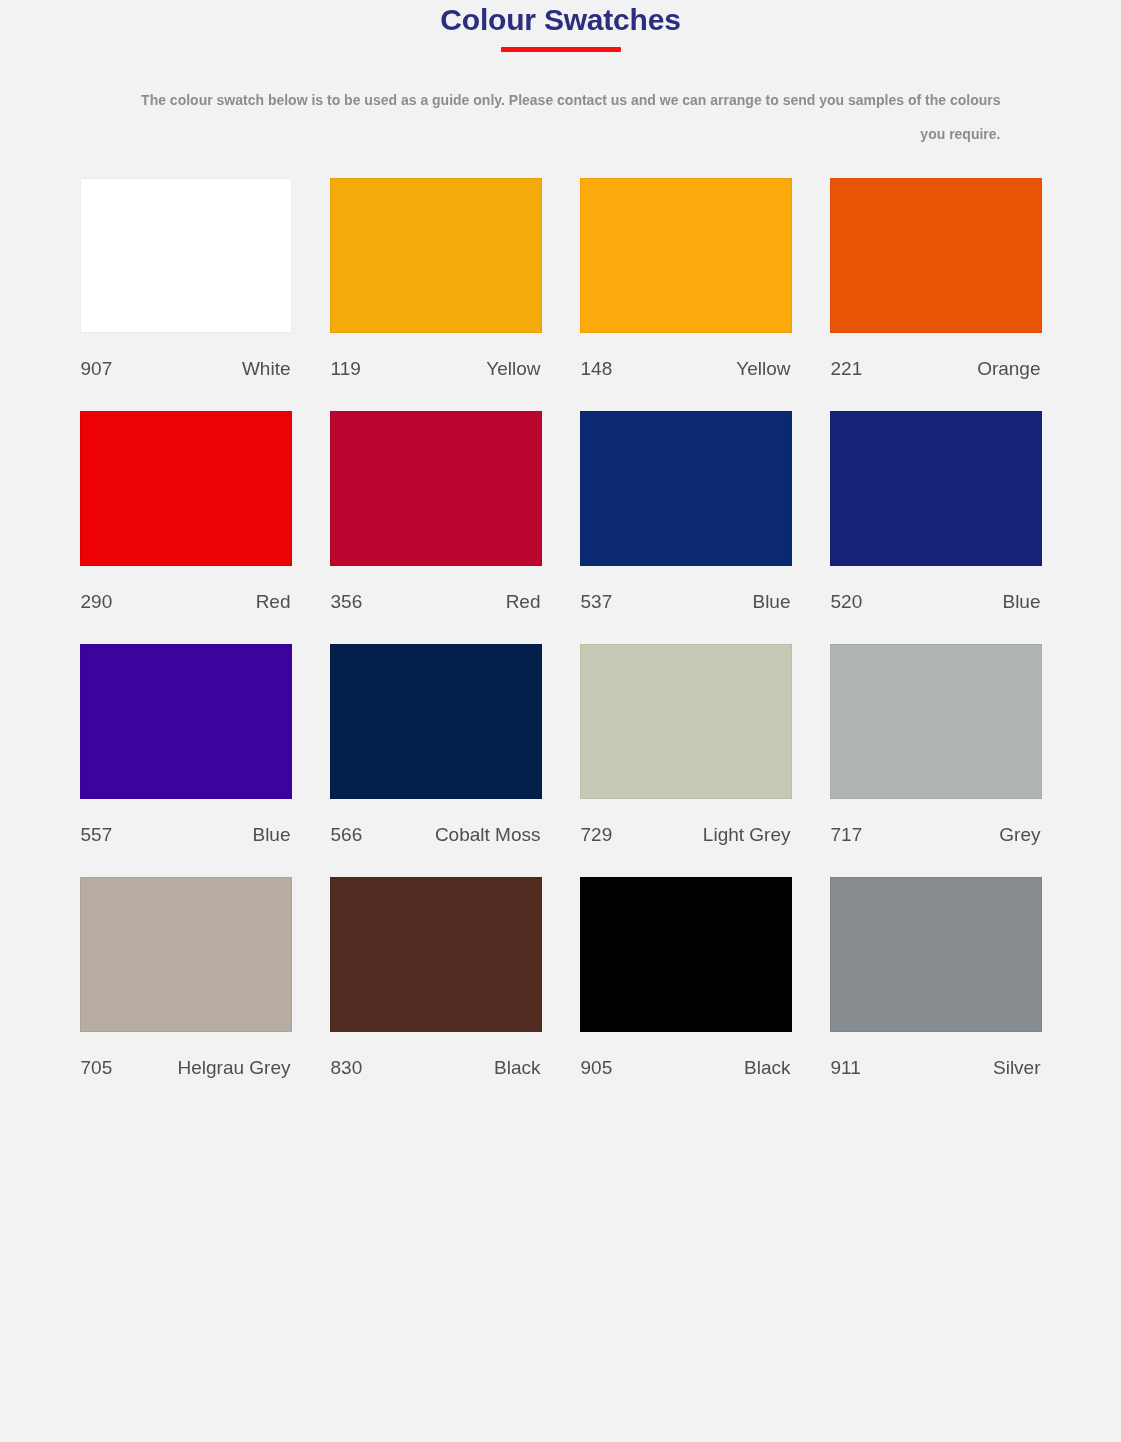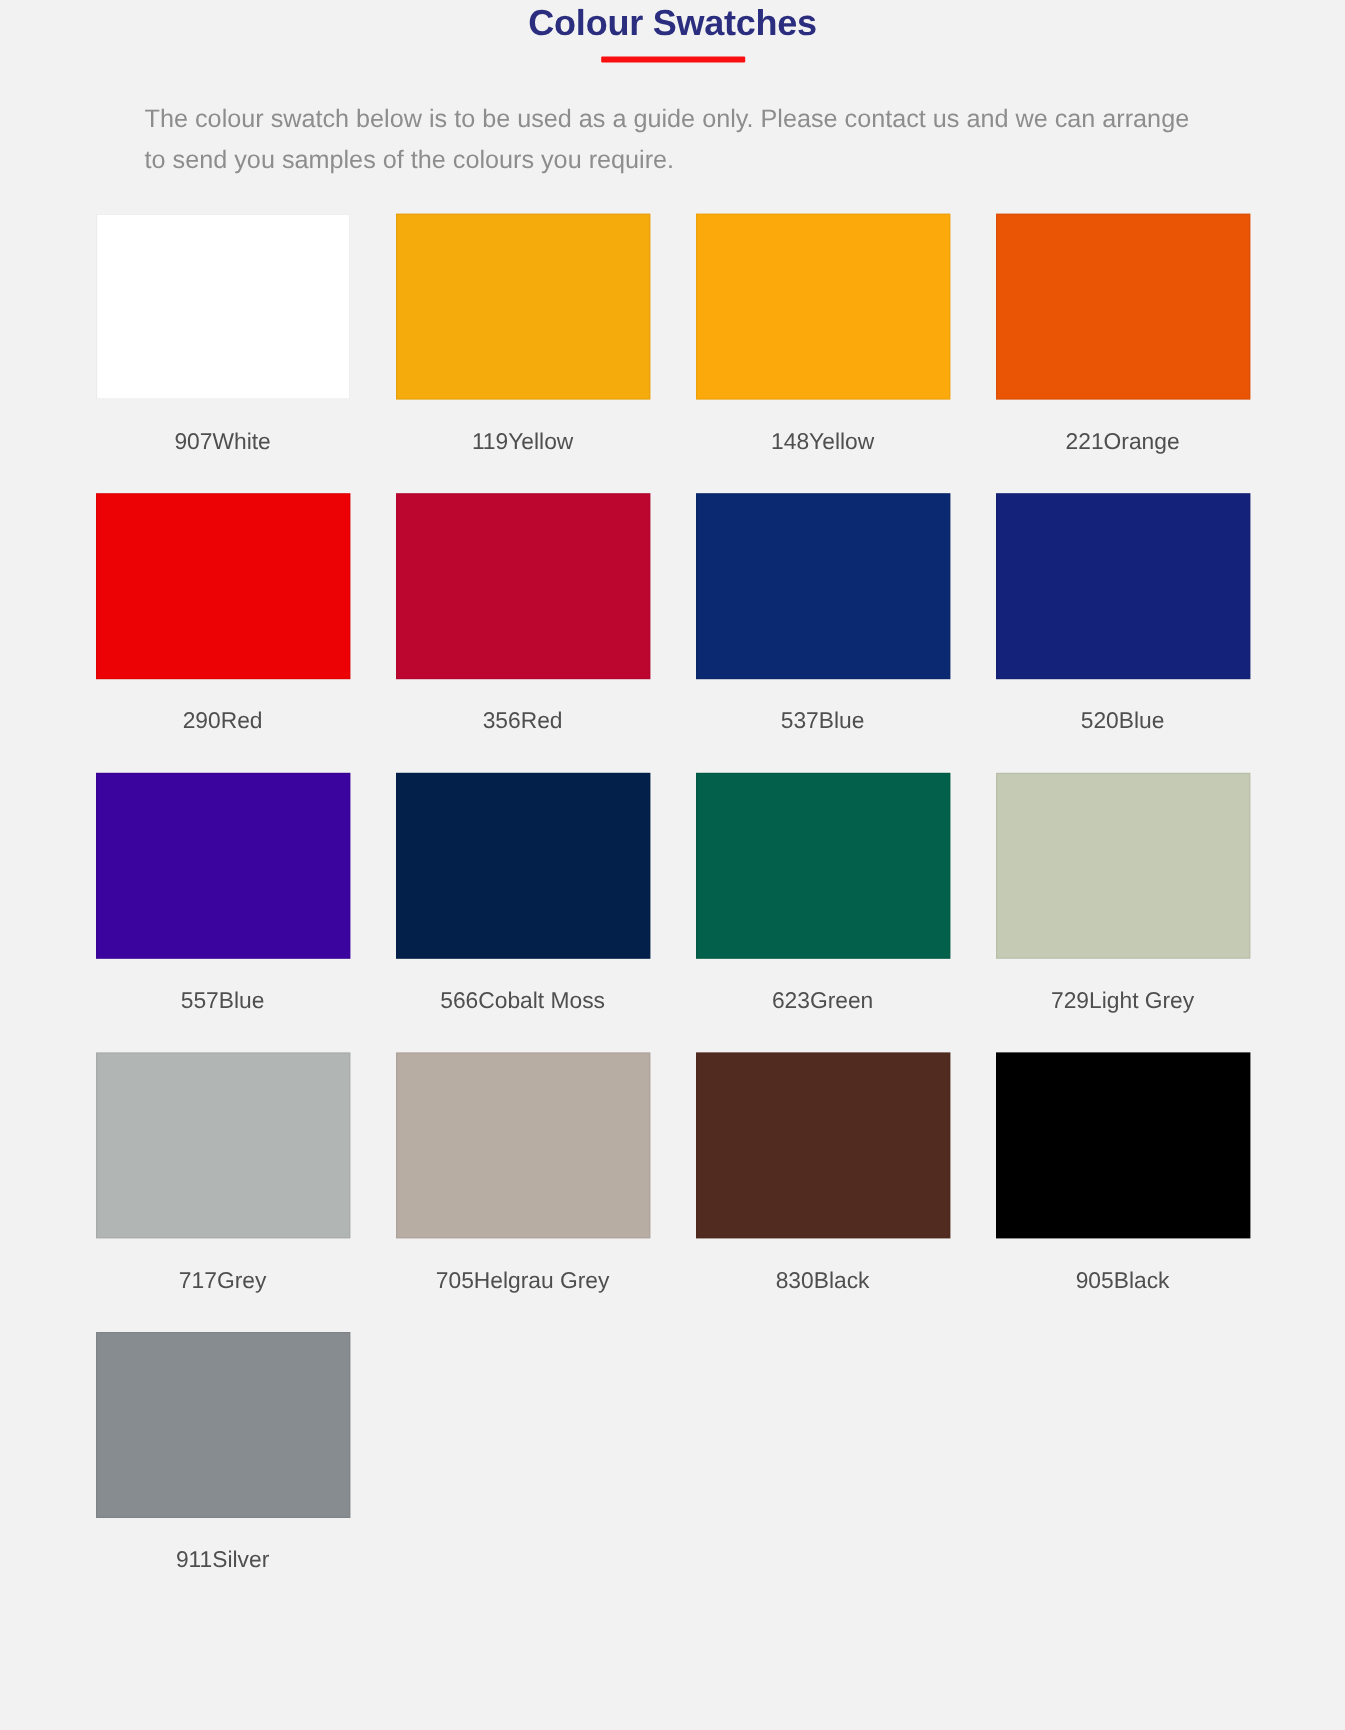--- a/index.html
+++ b/index.html
@@ -39,25 +39,25 @@
   .title-rule {
     width: 120px;
     height: 5px;
     background: #fa0f11;
     margin: 8px auto 0 auto;
     border-radius: 1px;
   }
   .intro {
     margin: 31px auto 0 auto;
     width: 880px;
-    font-size: 21px;
+    font-size: 14px;
     line-height: 34px;
     color: #8d8d8d;
-    text-align: left;
-    font-weight: 400;
+    text-align: right;
+    font-weight: 700;
   }
 
   
   .grid {
     margin: 27px auto 0 auto;
     width: 962px;
     display: grid;
     grid-template-columns: repeat(4, 1fr);
     column-gap: 38px;
     row-gap: 9px;
@@ -69,21 +69,21 @@
     width: 100%;
     height: 155px;
     border: 1px solid rgba(0,0,0,0.06);
     display: block;
   }
   .swatch-chip.is-white {
     border: 1px solid #ececec;
   }
   .swatch-meta {
     display: flex;
-    justify-content: center;
+    justify-content: space-between;
     align-items: baseline;
     padding: 26px 1px 24px 1px;
     font-size: 19px;
     color: #4f4f4f;
     line-height: 1;
     white-space: nowrap;
   }
   .swatch-code { text-align: left; }
   .swatch-name { text-align: right; }
 </style>
@@ -163,27 +163,20 @@
         </div>
       </div>
       <div class="swatch-cell">
         <div class="swatch-chip" style="background-color: rgb(3, 32, 75);"></div>
         <div class="swatch-meta">
           <span class="swatch-code">566</span>
           <span class="swatch-name">Cobalt Moss</span>
         </div>
       </div>
       <div class="swatch-cell">
-        <div class="swatch-chip" style="background-color: rgb(3, 96, 74);"></div>
-        <div class="swatch-meta">
-          <span class="swatch-code">623</span>
-          <span class="swatch-name">Green</span>
-        </div>
-      </div>
-      <div class="swatch-cell">
         <div class="swatch-chip" style="background-color: rgb(197, 202, 180);"></div>
         <div class="swatch-meta">
           <span class="swatch-code">729</span>
           <span class="swatch-name">Light Grey</span>
         </div>
       </div>
       <div class="swatch-cell">
         <div class="swatch-chip" style="background-color: rgb(177, 181, 179);"></div>
         <div class="swatch-meta">
           <span class="swatch-code">717</span>

